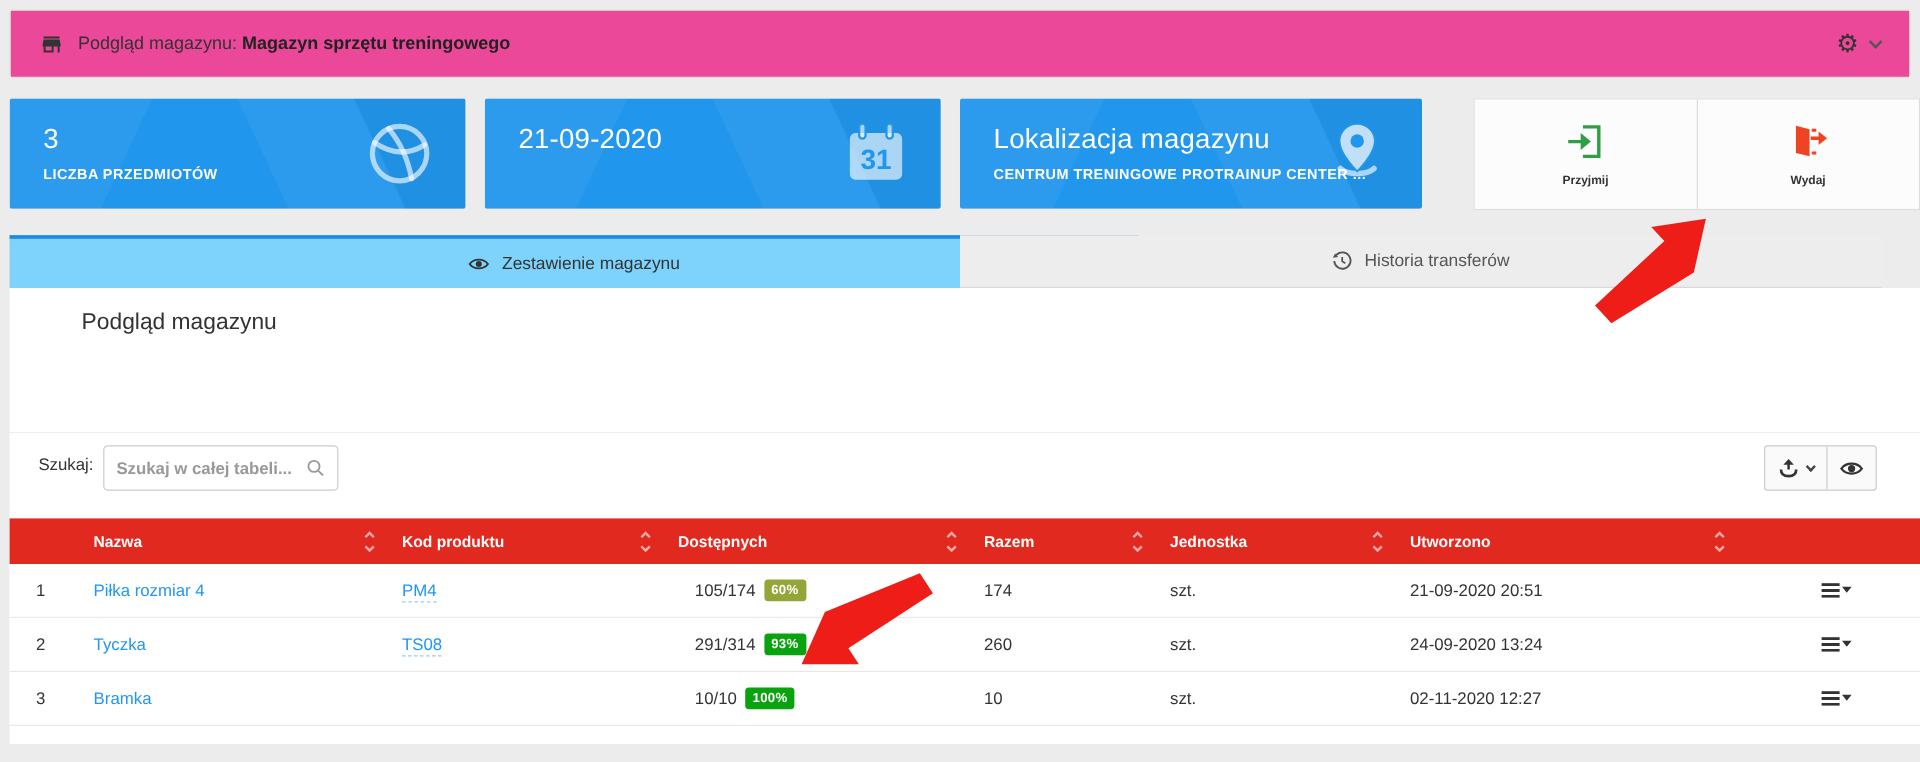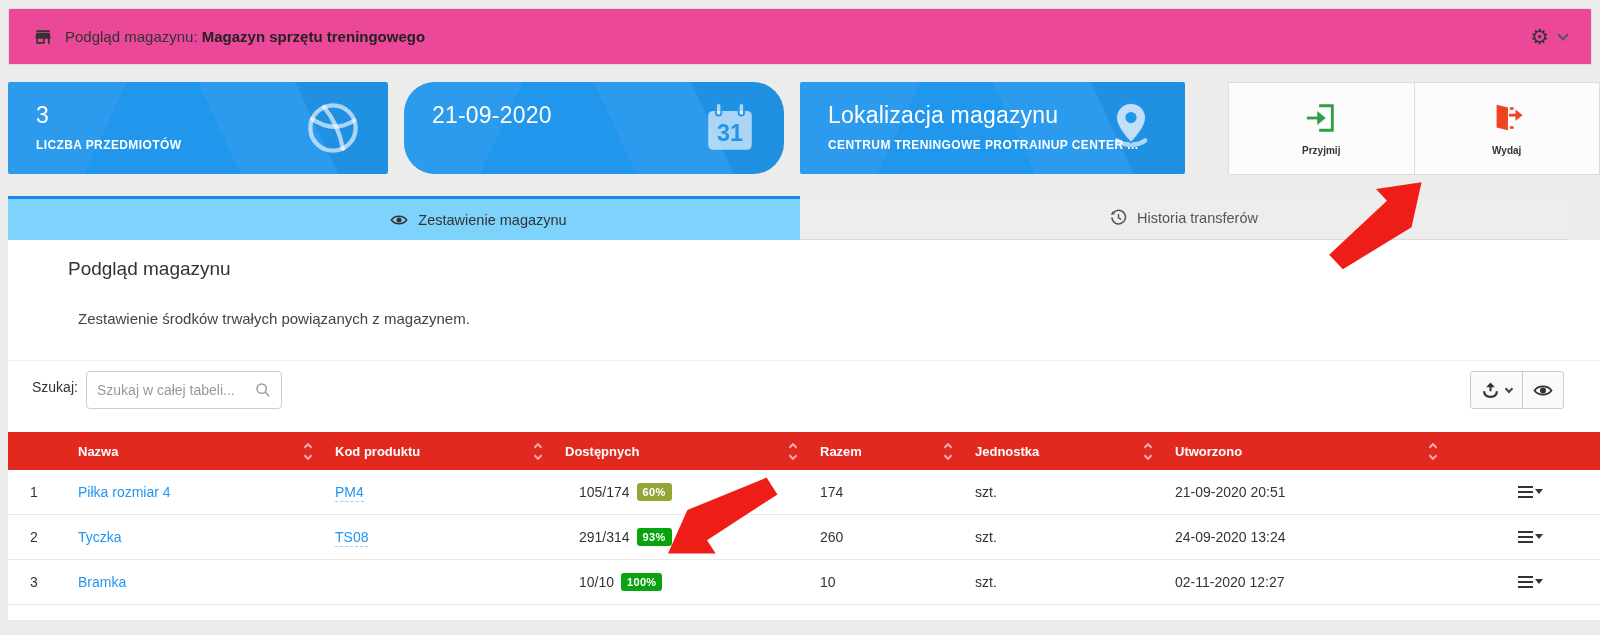--- a/index.html
+++ b/index.html
@@ -30,21 +30,21 @@
     border-radius:2px; overflow:hidden; padding:20px 24px 0 28px;
     background-image:
       linear-gradient(115deg, rgba(255,255,255,0.05) 0 28%, transparent 28.2%),
       linear-gradient(245deg, rgba(0,0,0,0.045) 0 22%, transparent 22.2%),
       linear-gradient(65deg, transparent 0 55%, rgba(255,255,255,0.05) 55% 78%, transparent 78.2%);
   }
   .card .val  { font-size:23px; font-weight:500; letter-spacing:.2px; }
   .card .lbl  { font-size:12px; font-weight:700; letter-spacing:.4px; margin-top:9px; }
   .card .cicon { position:absolute; right:26px; top:50%; transform:translateY(-50%); }
   .card1 { left:8px;   width:380px; }
-  .card2 { left:404px; width:380px;border-radius:31px; }
+  .card2 { left:404px; width:380px; }
   .card3 { left:800px; width:385px; }
   
   .action-panel {
     position:absolute; left:1228px; top:82px; width:372px; height:93px;
     background:#fbfbfb; border:1px solid #ddd; display:flex;
   }
   .action-btn {
     flex:1; display:flex; flex-direction:column; align-items:center; justify-content:center;
     gap:10px; cursor:pointer; background:#fcfcfc;
   }
@@ -71,21 +71,21 @@
   .sec-desc  { position:absolute; left:70px; top:70px; font-size:15px; color:#444; }
   .toolbar-sep { position:absolute; left:0; top:120px; width:100%; border-top:1px solid #eee; }
   .search-lbl { position:absolute; left:24px; top:139px; font-size:14px; }
   .search-box {
     position:absolute; left:78px; top:131px; width:196px; height:38px;
     border:1px solid #ccc; border-radius:4px; background:#fff;
     display:flex; align-items:center; padding:0 10px;
   }
   .search-box input {
     border:none; outline:none; flex:1; font-size:14px; color:#555; width:140px;
-    font-family:"Liberation Sans", sans-serif; background:transparent;
+    font-family:"Liberation Sans", sans-serif; background:transparent;font-weight:bold;
   }
   .search-box input::placeholder { color:#999; }
   .btn-group {
     position:absolute; left:1462px; top:131px; height:38px; display:flex;
     border:1px solid #ccc; border-radius:3px; background:#fafafa; overflow:hidden;
   }
   .tool-btn { display:flex; align-items:center; justify-content:center; gap:6px; cursor:pointer; padding:0 10px; }
   .tool-btn + .tool-btn { border-left:1px solid #ccc; }
   .chev-dn-s { width:6px; height:6px; border:solid #444; border-width:0 2px 2px 0; transform:rotate(45deg); margin-top:-3px; }
   
@@ -202,21 +202,20 @@
   <svg width="17" height="17" viewBox="0 0 20 20">
     <path d="M4 4.5 A8 8 0 1 1 2.2 10" fill="none" stroke="#555" stroke-width="1.8"></path>
     <polygon points="0.8,6.8 6,6.2 3,2.6" fill="#555"></polygon>
     <path d="M10 6v4.3l3 1.8" fill="none" stroke="#555" stroke-width="1.7"></path>
   </svg>
   <span>Historia transferów</span>
 </div>
 
 <div class="content">
   <div class="sec-title">Podgląd magazynu</div>
-  <div class="sec-desc">Zestawienie środków trwałych powiązanych z magazynem.</div>
   <div class="toolbar-sep"></div>
 
   <div class="search-lbl">Szukaj:</div>
   <div class="search-box">
     <input type="text" placeholder="Szukaj w całej tabeli..." style="">
     <svg width="16" height="16" viewBox="0 0 18 18">
       <circle cx="7.5" cy="7.5" r="5.2" fill="none" stroke="#999" stroke-width="1.7"></circle>
       <line x1="11.6" y1="11.6" x2="16" y2="16" stroke="#999" stroke-width="1.7"></line>
     </svg>
   </div>

